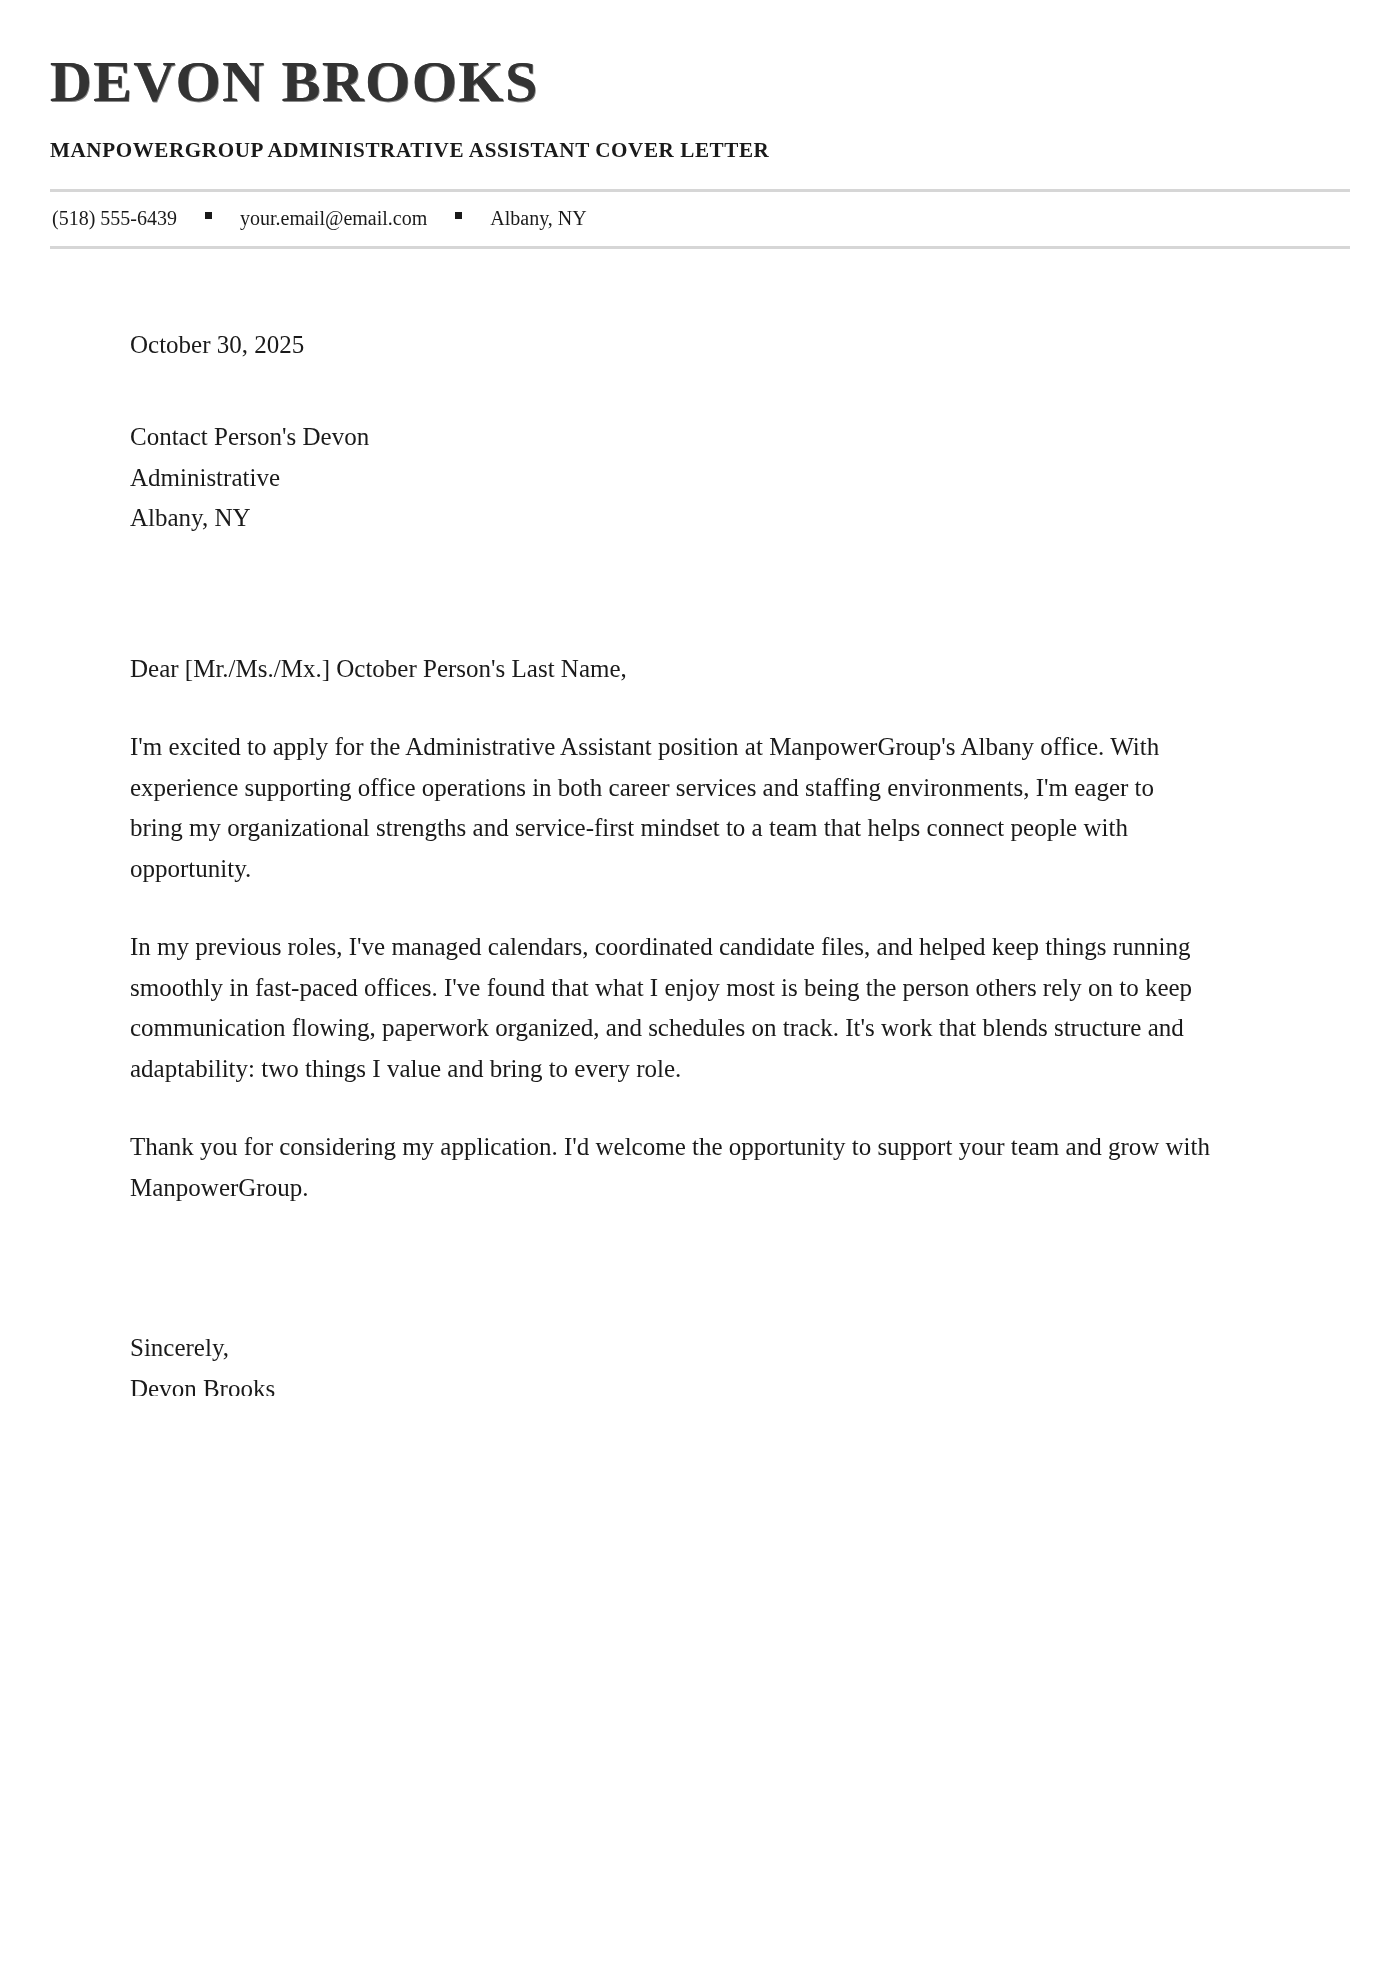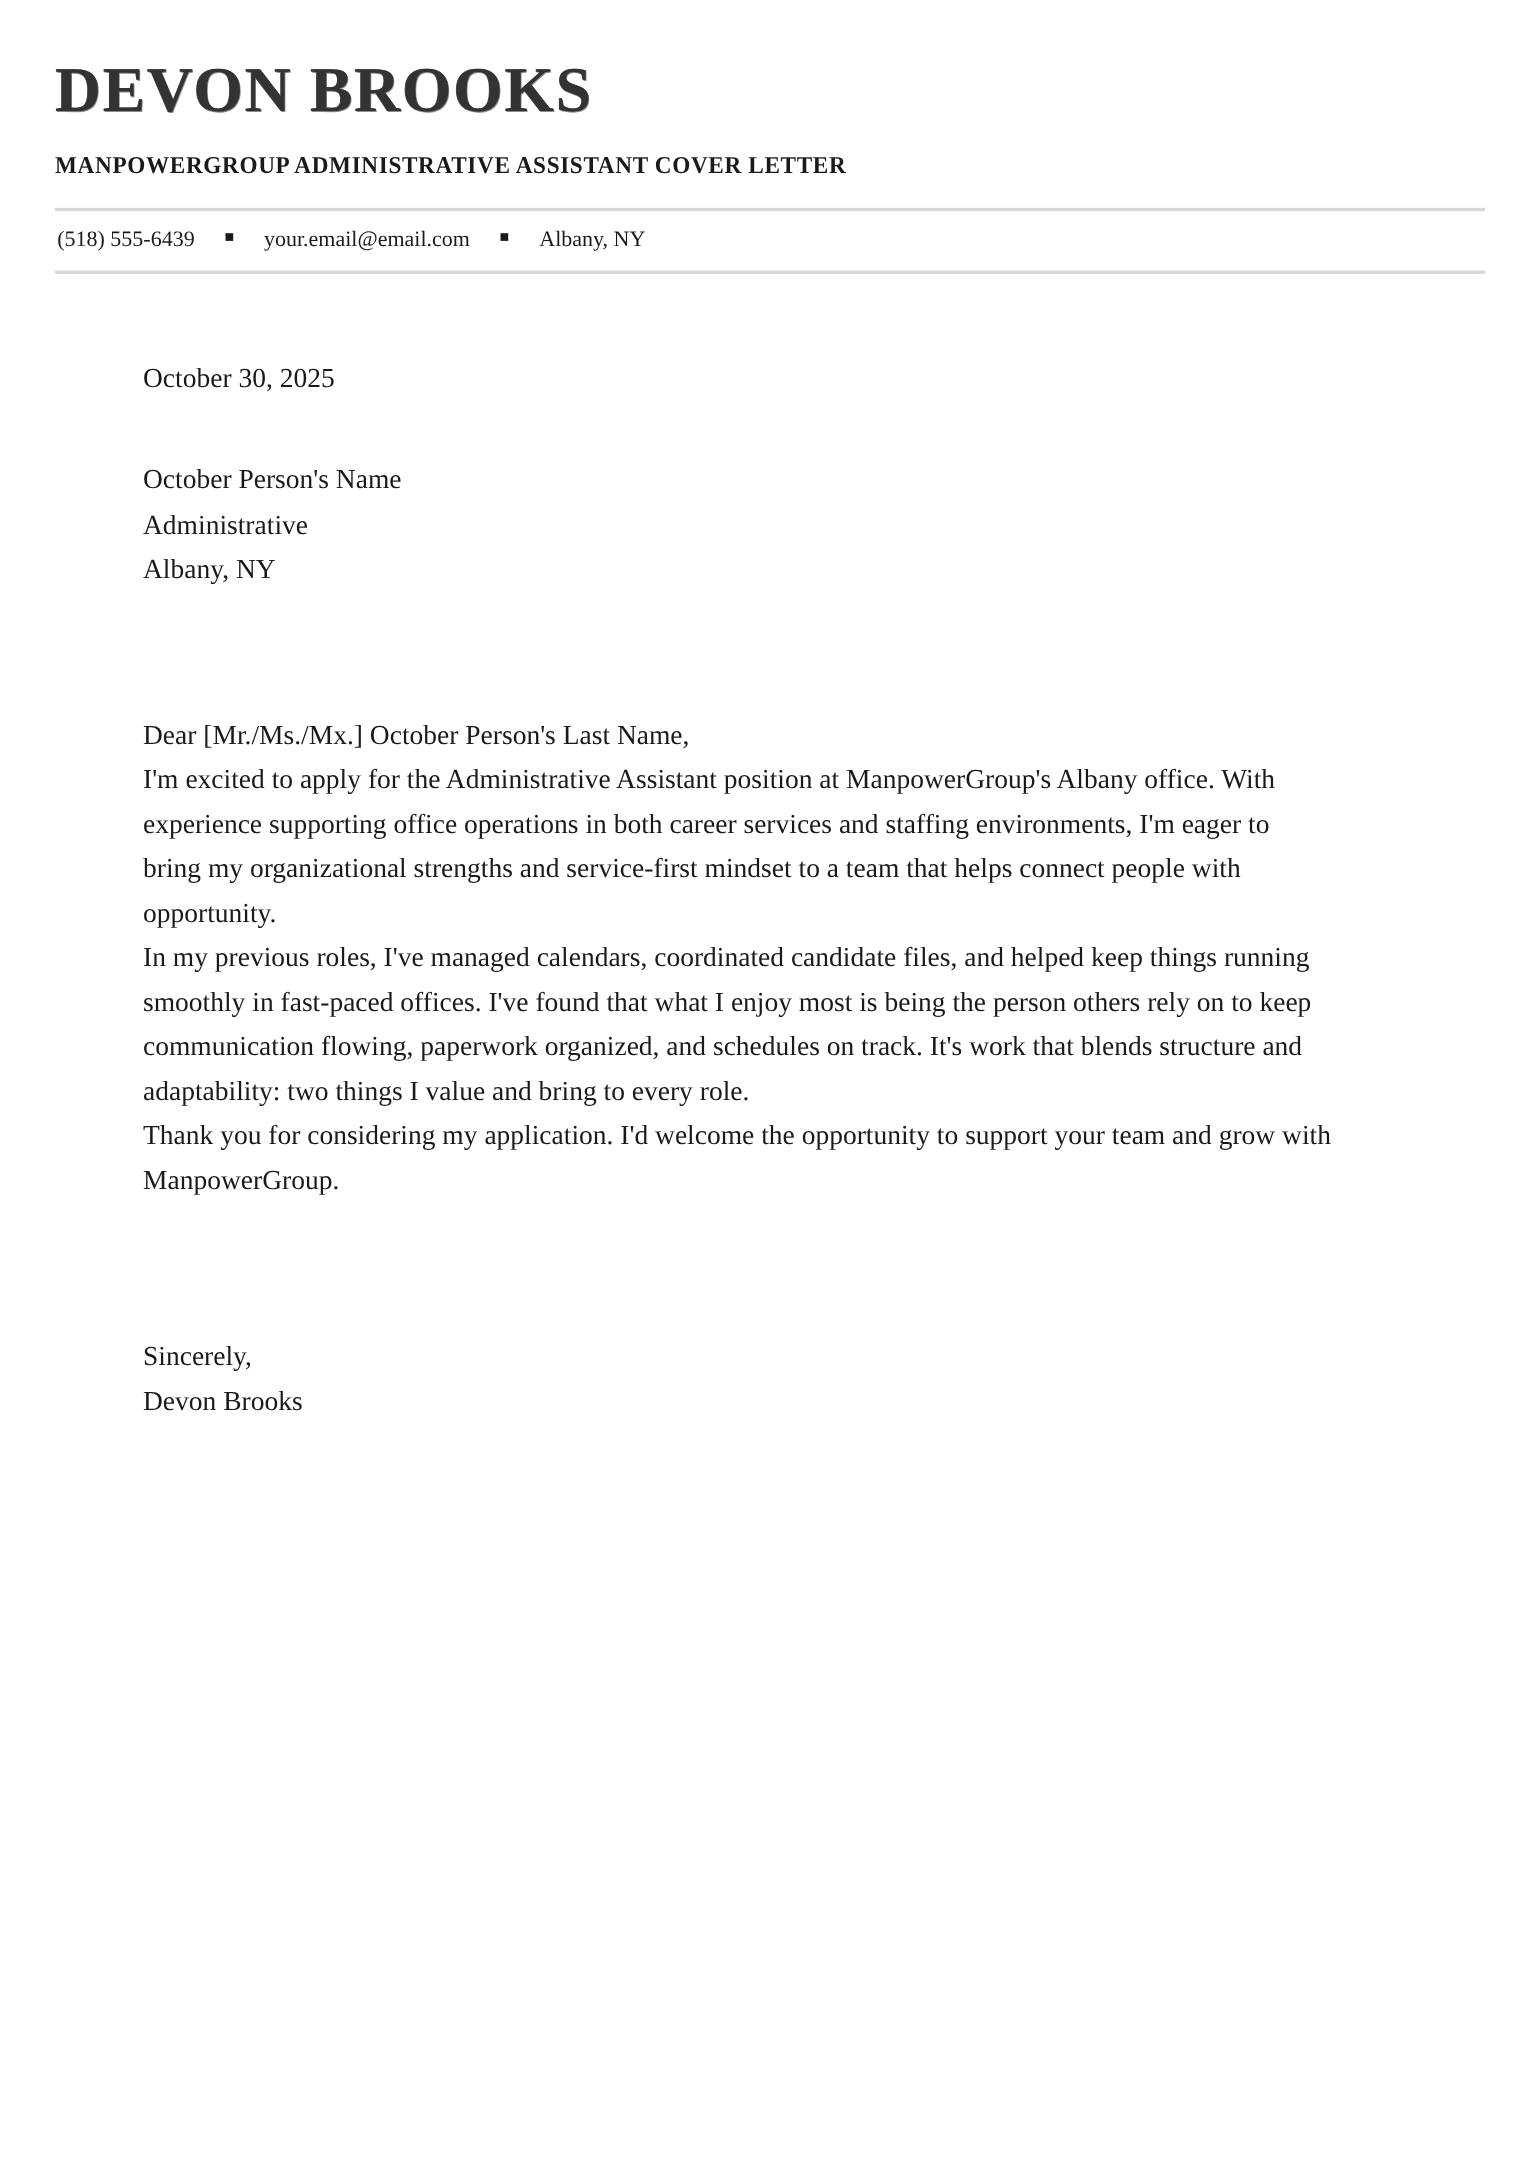--- a/index.html
+++ b/index.html
@@ -90,20 +90,21 @@
     margin-top: 76px;
   }
   .recipient {
     margin-top: 52px;
   }
   .recipient div { }
   .salutation {
     margin-top: 110px;
   }
   .para {
+    margin-top: 38px;
   }
   .closing {
     margin-top: 120px;
   }
   .closing div { }
 </style>
 </head>
 <body>
 
 <div class="page">
@@ -123,21 +124,21 @@
     <span class="contact-item">Albany, NY</span>
   </div>
 
   <div class="rule rule-bottom"></div>
 
   <div class="letter">
 
     <div class="date">October 30, 2025</div>
 
     <div class="recipient">
-      <div>October Person's Name</div>
+      <div>Contact Person's Devon</div>
       <div>Administrative</div>
       <div>Albany, NY</div>
     </div>
 
     <div class="salutation">Dear [Mr./Ms./Mx.] October Person's Last Name,</div>
 
     <div class="para">I'm excited to apply for the Administrative Assistant position at ManpowerGroup's Albany office. With experience supporting office operations in both career services and staffing environments, I'm eager to bring my organizational strengths and service-first mindset to a team that helps connect people with opportunity.</div>
     <div class="para">In my previous roles, I've managed calendars, coordinated candidate files, and helped keep things running smoothly in fast-paced offices. I've found that what I enjoy most is being the person others rely on to keep communication flowing, paperwork organized, and schedules on track. It's work that blends structure and adaptability: two things I value and bring to every role.</div>
     <div class="para">Thank you for considering my application. I'd welcome the opportunity to support your team and grow with ManpowerGroup.</div>
 

